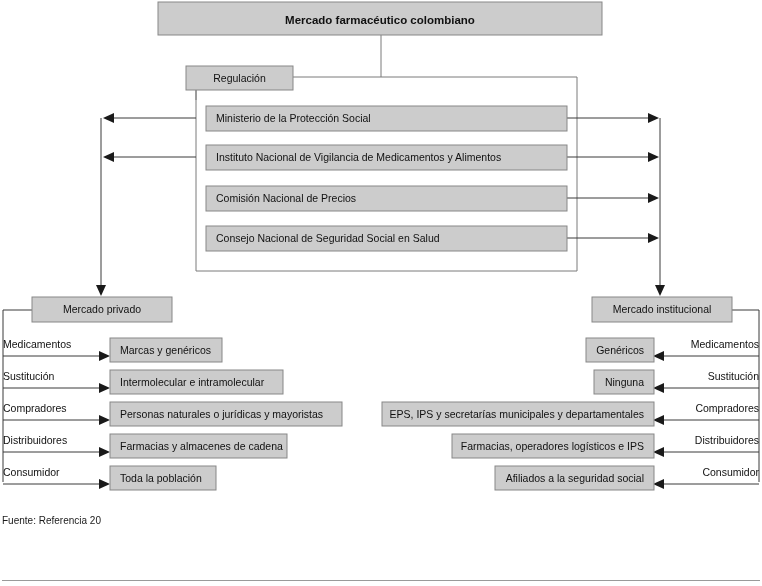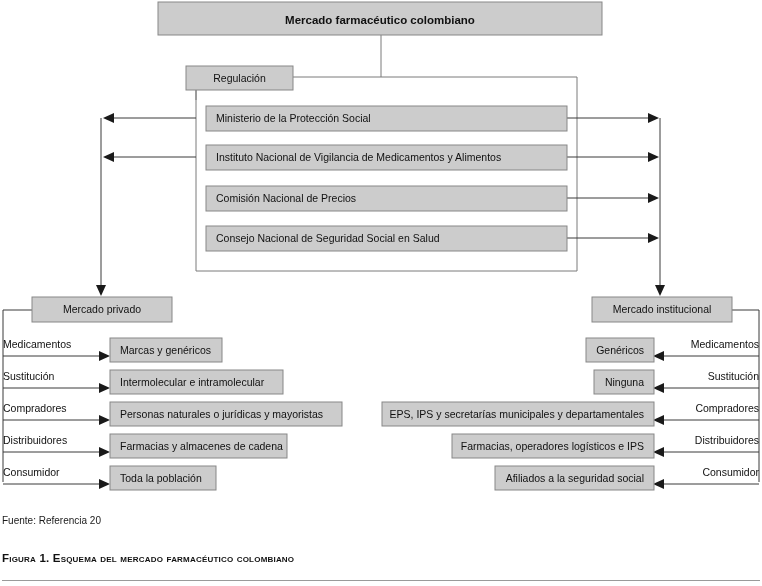--- a/index.html
+++ b/index.html
@@ -248,16 +248,15 @@
       <text class="side-label" x="759" y="476" text-anchor="end">Consumidor</text>
       <path class="conn" d="M759 484 L664 484"></path>
       <polygon class="arrow-head" points="653,484 664,479 664,489"></polygon>
       <rect class="box-rect" x="495" y="466" width="159" height="24"></rect>
       <text class="box-label" x="644" y="482" text-anchor="end">Afiliados a la seguridad social</text>
     </g>
 
   </svg>
 
   <div class="source-note">Fuente: Referencia 20</div>
-  <div class="figure-caption">Figura 1. Esquema del mercado farmacéutico colombiano</div>
   <div class="bottom-rule"></div>
 
 </div>
 
 </body></html>

